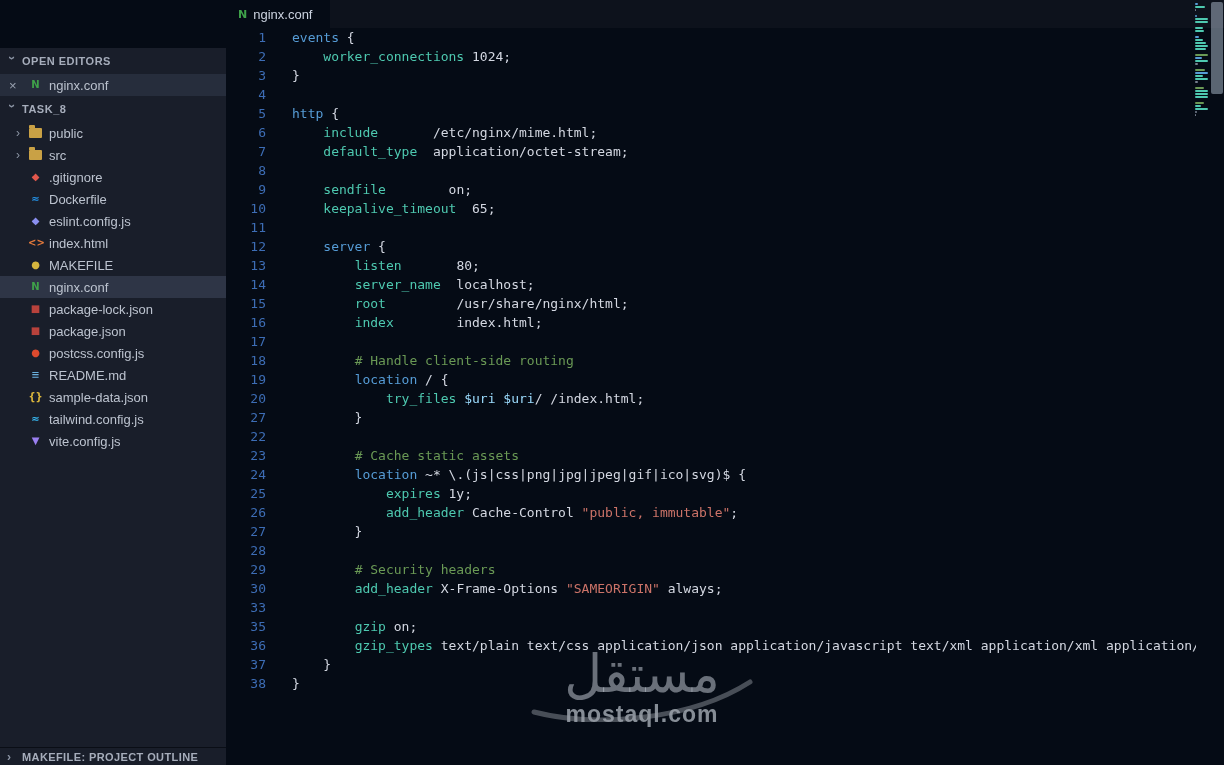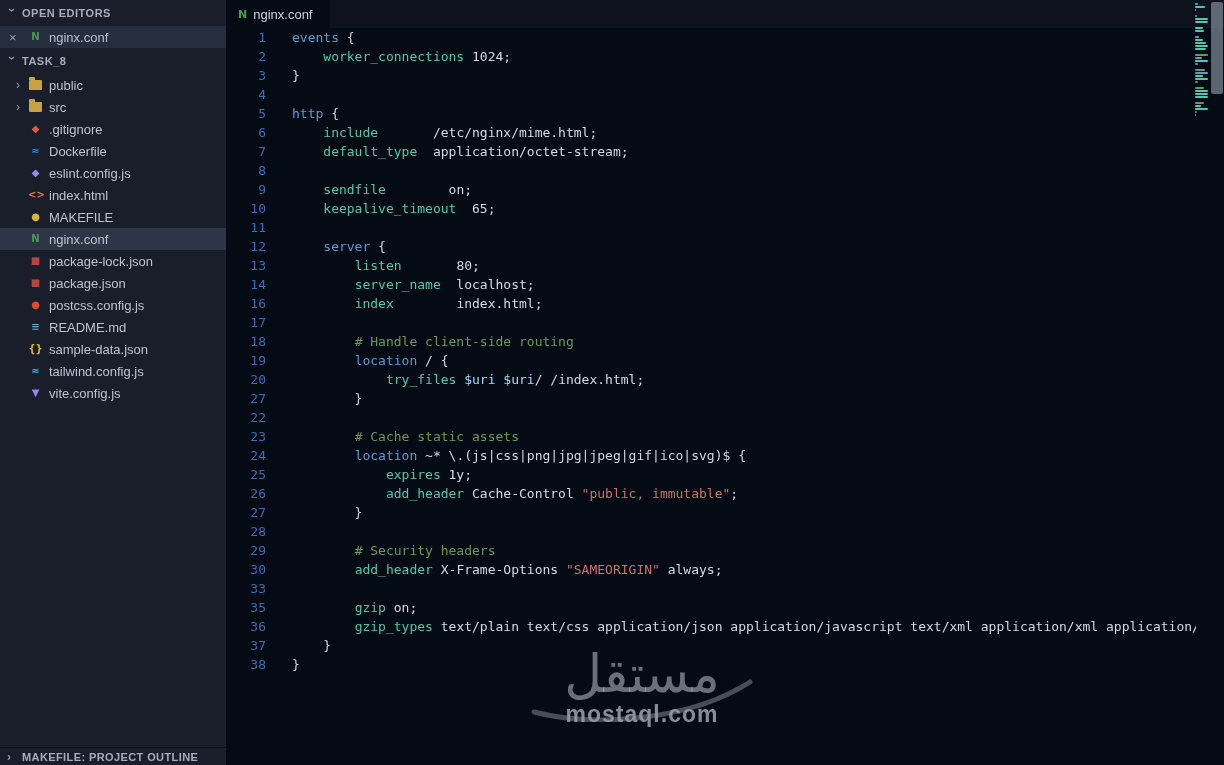--- a/index.html
+++ b/index.html
@@ -4,21 +4,21 @@
 <style>
   :root{
     --kw:#569cd6; --dir:#4ec9b0; --com:#6a9955; --str:#cc7368;
     --var:#9cdcfe; --pln:#d4d8e2; --ln:#3d6db5; --green:#3fa24a;
   }
   *{margin:0;padding:0;box-sizing:border-box;}
   html,body{width:1224px;height:765px;overflow:hidden;background:#050b15;}
   .app{display:flex;width:100%;height:100%;font-family:"Liberation Sans",sans-serif;}
 
   
-  .sidebar{width:226px;flex:0 0 226px;background:#191e2a;color:#b9c0cc;position:relative;font-size:13px;}
+  .sidebar{width:226px;flex:0 0 226px;background:#191e2a;color:#b9c0cc;position:relative;font-size:13px;margin-top:48px;}
   .section-header{height:26px;display:flex;align-items:center;padding-left:7px;
     font-size:11px;font-weight:700;letter-spacing:.5px;color:#a6adbb;cursor:pointer;}
   .section-header .chev{margin-right:5px;}
   .chev{display:inline-block;width:10px;color:#8a93a3;font-size:12px;line-height:10px;}
   .chev.down{transform:rotate(90deg);}
   .oe-row{height:22px;display:flex;align-items:center;background:#262d3c;padding-left:9px;cursor:pointer;}
   .oe-row .close{width:14px;color:#9aa2b0;font-size:13px;margin-right:5px;}
   .ficon{display:inline-block;width:15px;text-align:center;margin-right:6px;font-size:10px;
     font-weight:700;font-family:"DejaVu Sans",sans-serif;line-height:14px;}
   .tree-row{height:22px;display:flex;align-items:center;padding-left:16px;cursor:pointer;color:#bcc3cf;}
@@ -185,20 +185,21 @@
         <div class="line"><span class="ln">5</span><span class="lc"><span class="t-kw">http</span><span class="t-pln"> {</span></span></div>
         <div class="line"><span class="ln">6</span><span class="lc"><span class="t-pln">    </span><span class="t-dir">include</span><span class="t-pln">       /etc/nginx/mime.html;</span></span></div>
         <div class="line"><span class="ln">7</span><span class="lc"><span class="t-pln">    </span><span class="t-dir">default_type</span><span class="t-pln">  application/octet-stream;</span></span></div>
         <div class="line"><span class="ln">8</span><span class="lc"></span></div>
         <div class="line"><span class="ln">9</span><span class="lc"><span class="t-pln">    </span><span class="t-dir">sendfile</span><span class="t-pln">        on;</span></span></div>
         <div class="line"><span class="ln">10</span><span class="lc"><span class="t-pln">    </span><span class="t-dir">keepalive_timeout</span><span class="t-pln">  65;</span></span></div>
         <div class="line"><span class="ln">11</span><span class="lc"></span></div>
         <div class="line"><span class="ln">12</span><span class="lc"><span class="t-pln">    </span><span class="t-kw">server</span><span class="t-pln"> {</span></span></div>
         <div class="line"><span class="ln">13</span><span class="lc"><span class="t-pln">        </span><span class="t-dir">listen</span><span class="t-pln">       80;</span></span></div>
         <div class="line"><span class="ln">14</span><span class="lc"><span class="t-pln">        </span><span class="t-dir">server_name</span><span class="t-pln">  localhost;</span></span></div>
+        <div class="line"><span class="ln">15</span><span class="lc"><span class="t-pln">        </span><span class="t-dir">root</span><span class="t-pln">         /usr/share/nginx/html;</span></span></div>
         <div class="line"><span class="ln">16</span><span class="lc"><span class="t-pln">        </span><span class="t-dir">index</span><span class="t-pln">        index.html;</span></span></div>
         <div class="line"><span class="ln">17</span><span class="lc"></span></div>
         <div class="line"><span class="ln">18</span><span class="lc"><span class="t-pln">        </span><span class="t-com"># Handle client-side routing</span></span></div>
         <div class="line"><span class="ln">19</span><span class="lc"><span class="t-pln">        </span><span class="t-kw">location</span><span class="t-pln"> / {</span></span></div>
         <div class="line"><span class="ln">20</span><span class="lc"><span class="t-pln">            </span><span class="t-dir">try_files</span><span class="t-pln"> </span><span class="t-var">$uri</span><span class="t-pln"> </span><span class="t-var">$uri</span><span class="t-pln">/ /index.html;</span></span></div>
         <div class="line"><span class="ln">27</span><span class="lc"><span class="t-pln">        }</span></span></div>
         <div class="line"><span class="ln">22</span><span class="lc"></span></div>
         <div class="line"><span class="ln">23</span><span class="lc"><span class="t-pln">        </span><span class="t-com"># Cache static assets</span></span></div>
         <div class="line"><span class="ln">24</span><span class="lc"><span class="t-pln">        </span><span class="t-kw">location</span><span class="t-pln"> ~* \.(js|css|png|jpg|jpeg|gif|ico|svg)$ {</span></span></div>
         <div class="line"><span class="ln">25</span><span class="lc"><span class="t-pln">            </span><span class="t-dir">expires</span><span class="t-pln"> 1y;</span></span></div>

